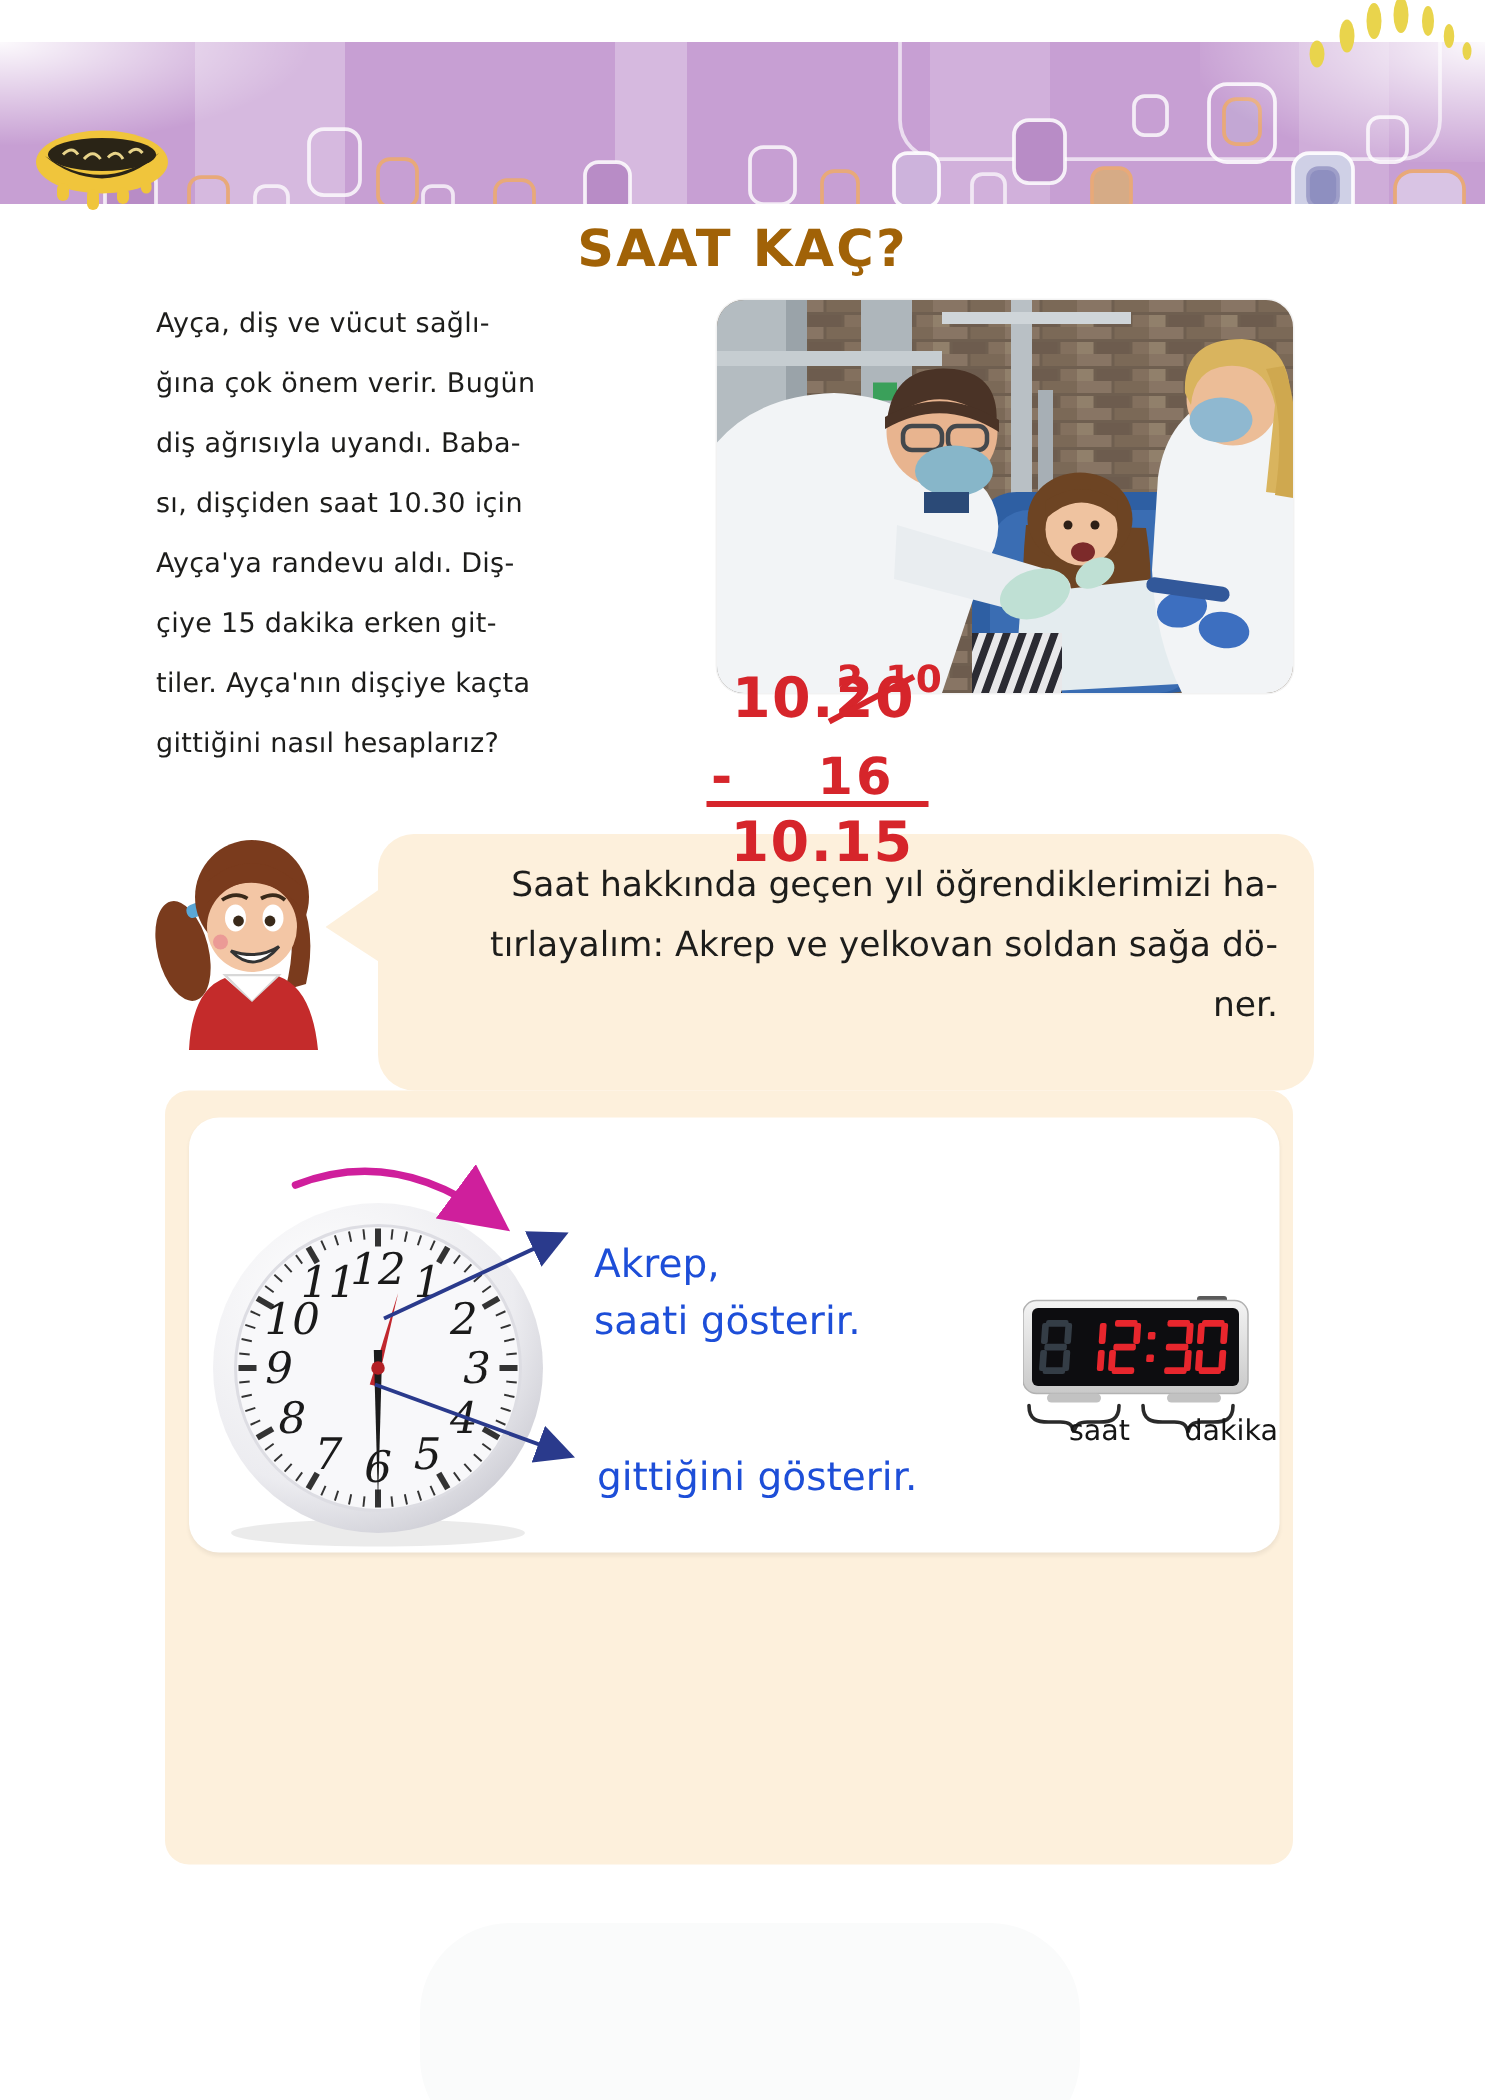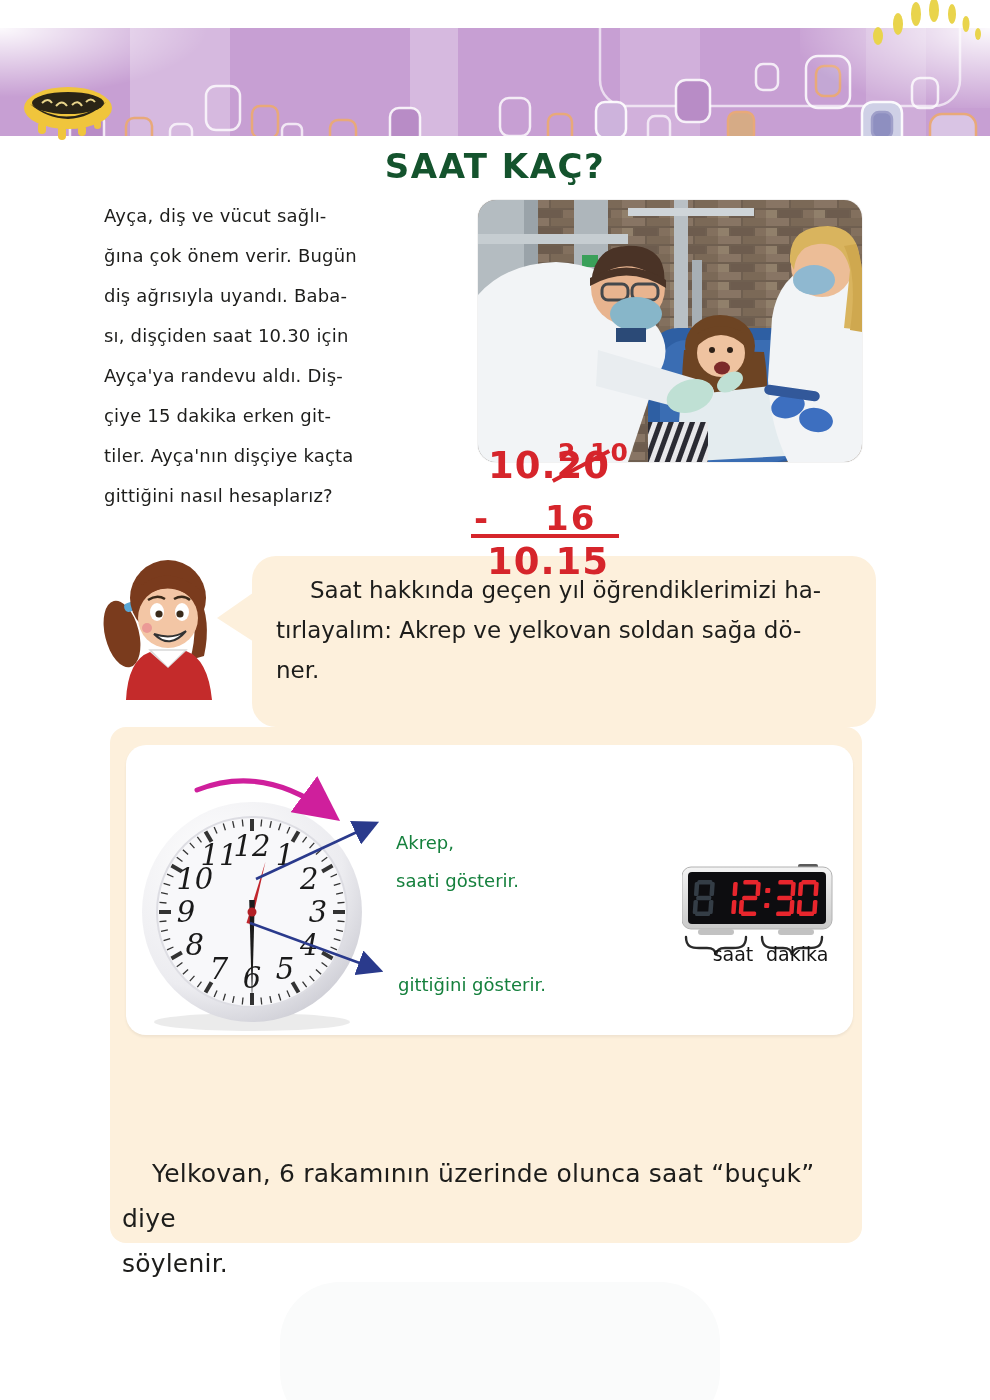--- a/index.html
+++ b/index.html
@@ -11,21 +11,21 @@
   .banner .band{position:absolute;top:0;height:108px;background:rgba(255,255,255,0.28);}
   .banner-fade-left{position:absolute;left:0;top:28px;width:210px;height:70px;
       background:radial-gradient(ellipse at 0% 0%,rgba(255,255,255,0.95) 0%,rgba(255,255,255,0) 70%);}
   .banner-fade-right{position:absolute;right:0;top:28px;width:190px;height:80px;
       background:radial-gradient(ellipse at 100% 0%,rgba(255,255,255,0.95) 0%,rgba(255,255,255,0) 75%);}
   .sun-doodle{position:absolute;left:20px;top:78px;}
   .sparkles{position:absolute;left:860px;top:0px;}
 
   
   .page-title{position:absolute;left:0;top:146px;width:990px;text-align:center;
-      font-size:34px;font-weight:bold;letter-spacing:1.5px;color:#14532d;}
+      font-size:34px;font-weight:bold;letter-spacing:1.5px;color:#a16207;}
 
   
   .intro{position:absolute;left:104px;top:196px;width:366px;font-size:18px;line-height:40px;
       white-space:pre-line;letter-spacing:0.2px;}
   .intro::first-line{}
   .photo{position:absolute;left:478px;top:200px;width:384px;height:262px;border-radius:18px;
       overflow:hidden;box-shadow:0 0 0 1px rgba(0,0,0,0.05);}
 
   
   .calc{position:absolute;color:#d6252b;font-weight:bold;z-index:5;}
@@ -38,38 +38,38 @@
   .calc-sub{left:545px;top:498px;font-size:34px;letter-spacing:2px;}
   .calc-line{position:absolute;left:471px;top:534px;width:148px;height:4px;background:#d6252b;z-index:5;}
   .calc-result{left:487px;top:540px;font-size:37px;letter-spacing:1px;}
 
   
   .girl{position:absolute;left:98px;top:554px;}
   .bubble{position:absolute;left:252px;top:556px;width:624px;height:171px;background:#fdf0dc;
       border-radius:24px;}
   .bubble-tail{position:absolute;left:217px;top:588px;}
   .speech-text{position:absolute;left:24px;top:14px;width:576px;font-size:23px;line-height:40px;
-      white-space:pre-line;text-indent:34px;}
+      white-space:pre-line;text-indent:34px;text-align:right;}
 
   
   .panel{position:absolute;left:110px;top:727px;width:752px;height:516px;background:#fdf0dc;
       border-radius:16px;}
   .clock-card{position:absolute;left:16px;top:18px;width:727px;height:290px;background:#ffffff;
       border-radius:20px;box-shadow:0 2px 3px rgba(0,0,0,0.06);}
   .analog-wrap{position:absolute;left:9px;top:25px;}
-  .hand-label{position:absolute;font-size:18px;line-height:38px;color:#15803d;}
+  .hand-label{position:absolute;font-size:26px;line-height:38px;color:#1d4ed8;}
   .akrep-label{left:270px;top:79px;}
   .yelkovan-label{left:272px;top:221px;}
   .arrows-overlay{position:absolute;left:0;top:0;width:752px;height:516px;pointer-events:none;}
 
   .digital{position:absolute;left:556px;top:119px;}
   .braces{position:absolute;left:556px;top:189px;}
   .unit-label{position:absolute;font-size:19px;color:#151515;}
   .unit-saat{left:570px;top:198px;width:74px;text-align:center;}
-  .unit-dakika{left:640px;top:198px;width:86px;text-align:left;}
+  .unit-dakika{left:640px;top:198px;width:86px;text-align:right;}
 
   .rules{position:absolute;left:12px;width:732px;font-size:25px;line-height:45px;
       white-space:pre-line;text-indent:30px;letter-spacing:0.2px;}
   .rules-1{top:332px;}
   .rules-2{top:424px;}
 
   
   .footer-blob{position:absolute;left:280px;top:1282px;width:440px;height:150px;background:#fafbfb;
       border-radius:60px;}
 </style>
@@ -443,18 +443,16 @@
     <svg class="arrows-overlay">
       <defs>
         <marker id="arrowBlue" markerWidth="10" markerHeight="10" refX="7" refY="5" orient="auto">
           <polygon points="0,0 10,5 0,10" fill="#2a3a8c"></polygon>
         </marker>
       </defs>
       <line x1="146" y1="152" x2="262" y2="98" stroke="#2a3a8c" stroke-width="2.6" marker-end="url(#arrowBlue)"></line>
       <line x1="140" y1="196" x2="266" y2="242" stroke="#2a3a8c" stroke-width="2.6" marker-end="url(#arrowBlue)"></line>
     </svg>
 
-    <div class="rules rules-2">Yelkovan, 6 rakamının üzerinde olunca saat “buçuk” diye
-söylenir.</div>
   </div>
 
   <div class="footer-blob"></div>
 </div>
 
 </body></html>

